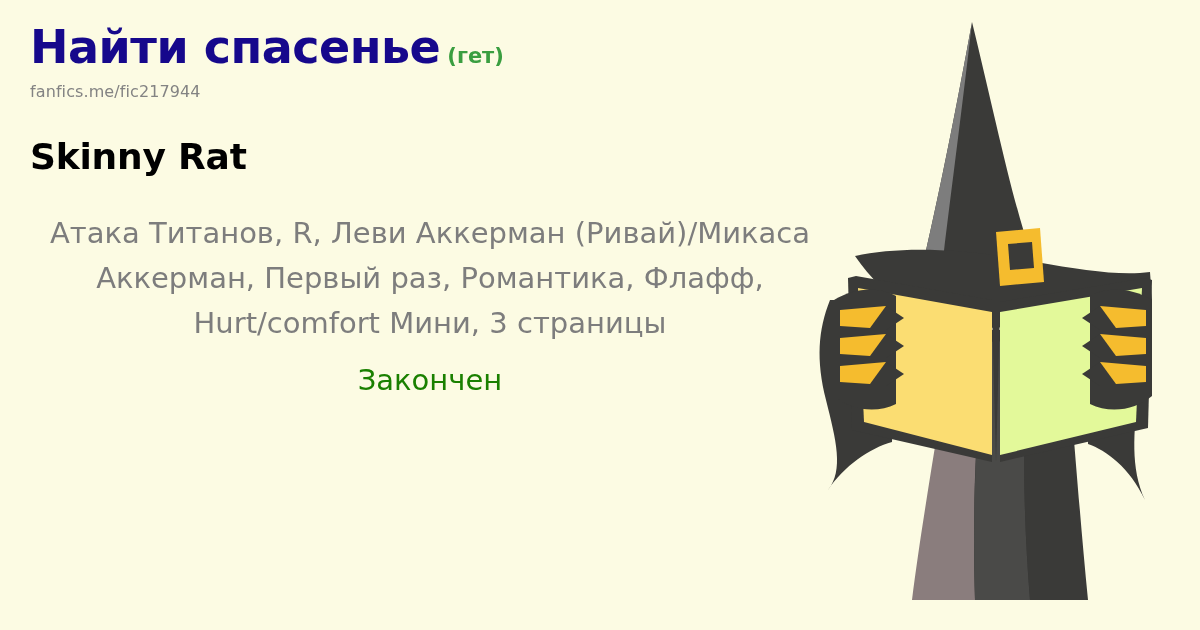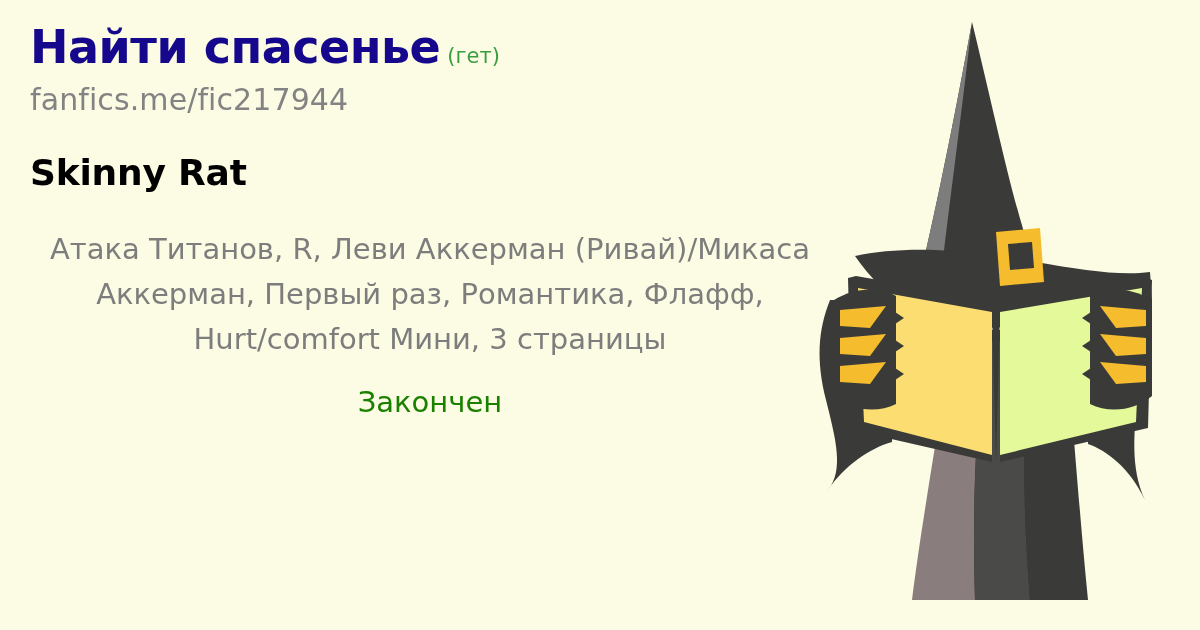--- a/index.html
+++ b/index.html
@@ -36,28 +36,28 @@
   #story-title {
     font-family: "DejaVu Sans", sans-serif;
     font-size: 46px;
     font-weight: bold;
     color: #16088c;
     letter-spacing: -0.5px;
   }
   #title-category {
     font-family: "DejaVu Sans", sans-serif;
     font-size: 21px;
-    font-weight: normal;
+    font-weight: bold;
     color: #3a9e40;
     margin-left: 7px;
     vertical-align: baseline;
   }
   #site-url {
     font-family: "DejaVu Sans", sans-serif;
-    font-size: 30px;
+    font-size: 16px;
     color: #838383;
     margin-top: 12px;
     letter-spacing: 0.1px;
   }
   #author-name {
     font-family: "DejaVu Sans", sans-serif;
     font-size: 36px;
     font-weight: bold;
     color: #000000;
     margin-top: 35px;
@@ -73,21 +73,21 @@
     text-align: center;
   }
   #meta-tags {
     color: #7d7d7d;
     white-space: pre-wrap;
   }
   #status-label {
     color: #1a8000;
     font-size: 29px;
     line-height: 45px;
-    margin-top: 18px;
+    margin-top: 12px;
   }
   #illustration {
     position: absolute;
     right: 0px;
     top: 0px;
     width: 400px;
     height: 630px;
     z-index: 1;
   }
   #illustration svg {

